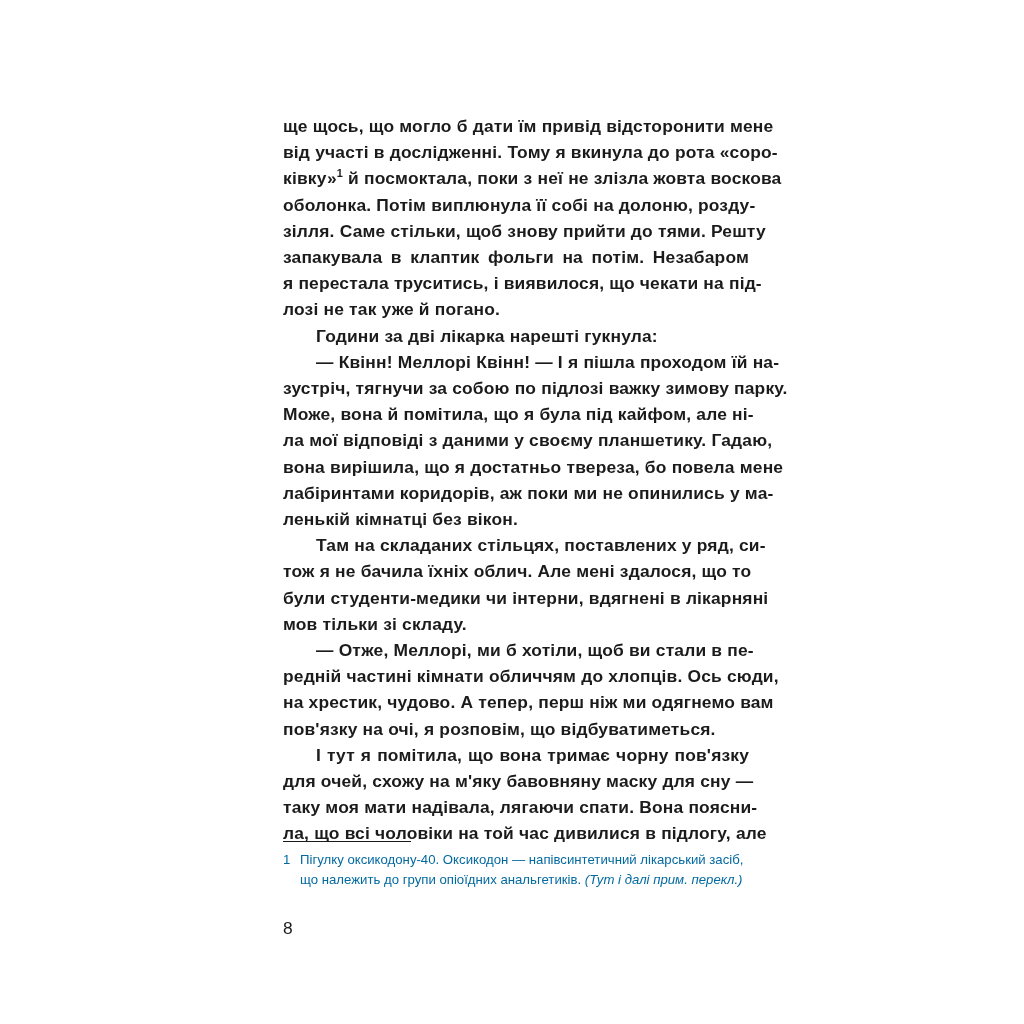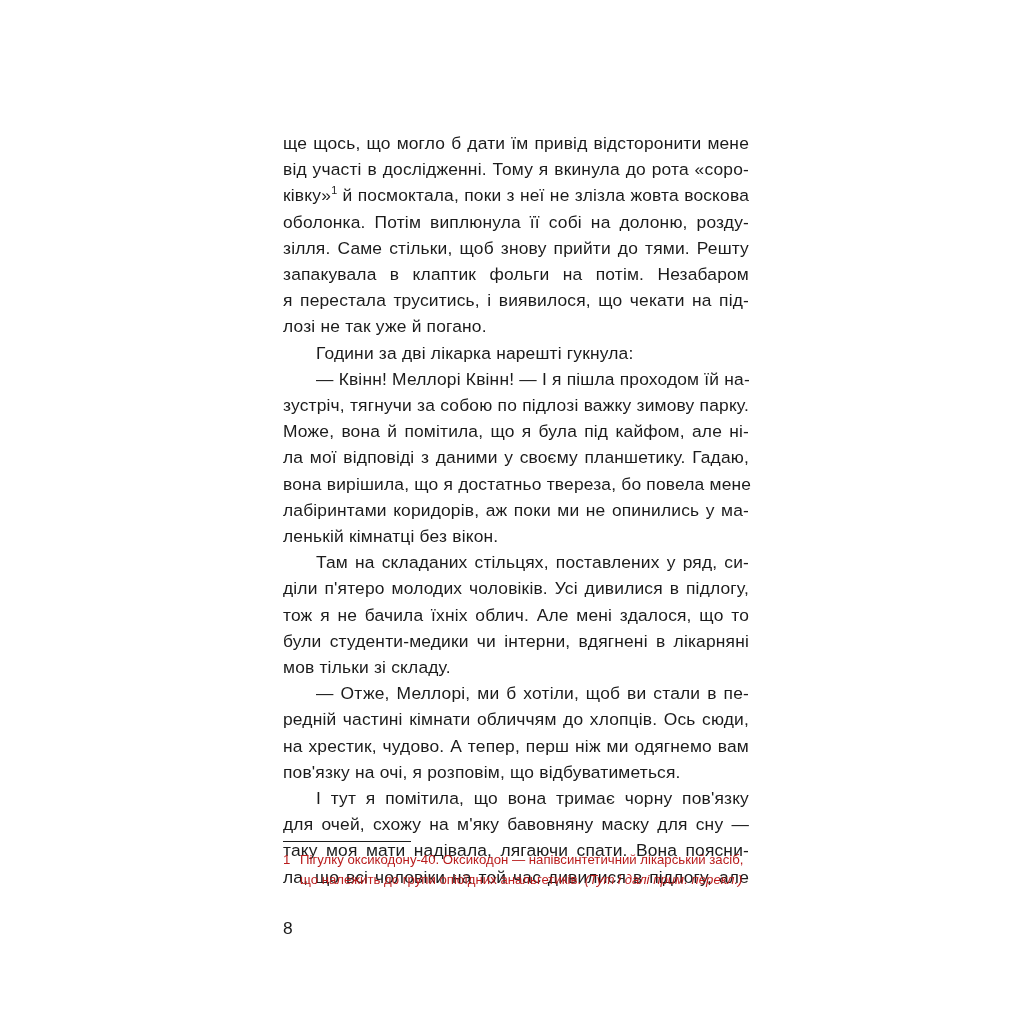--- a/index.html
+++ b/index.html
@@ -22,22 +22,23 @@
     width: 1024px;
     height: 1024px;
     background: #ffffff;
     box-sizing: border-box;
   }
 
   
   .text-column {
     position: absolute;
     left: 283px;
-    top: 130px;
+    top: 113px;
     width: 466px;
+    font-weight: bold;
   }
 
   .body-par {
     margin: 0;
     font-size: 17.4px;
     line-height: 26.2px;
     text-align: justify;
     text-justify: inter-word;
     letter-spacing: 0.01em;
     word-spacing: 0.005em;
@@ -79,21 +80,21 @@
   .footnote-rule {
     width: 128px;
     height: 1px;
     background: #1b1b1b;
     margin: 0 0 8px 0;
   }
   .footnote {
     margin: 0;
     font-size: 13.2px;
     line-height: 19.6px;
-    color: #b91c1c;
+    color: #0369a1;
     padding-left: 17px;
     text-indent: -17px;
     text-align: left;
   }
   .footnote .num {
     display: inline-block;
     width: 17px;
     text-indent: 0;
   }
   .footnote em,
@@ -138,21 +139,20 @@
       <span class="ln">зустріч, тягнучи за собою по підлозі важку зимову парку.</span>
       <span class="ln">Може, вона й помітила, що я була під кайфом, але ні-</span>
       <span class="ln">ла мої відповіді з даними у своєму планшетику. Гадаю,</span>
       <span class="ln">вона вирішила, що я достатньо твереза, бо повела мене</span>
       <span class="ln">лабіринтами коридорів, аж поки ми не опинились у ма-</span>
       <span class="ln last">ленькій кімнатці без вікон.</span>
     </p>
 
     <p class="body-par">
       <span class="ln first-indent">Там на складаних стільцях, поставлених у ряд, си-</span>
-      <span class="ln">діли п'ятеро молодих чоловіків. Усі дивилися в підлогу,</span>
       <span class="ln">тож я не бачила їхніх облич. Але мені здалося, що то</span>
       <span class="ln">були студенти-медики чи інтерни, вдягнені в лікарняні</span>
       <span class="ln last">мов тільки зі складу.</span>
     </p>
 
     <p class="body-par">
       <span class="ln first-indent">— Отже, Меллорі, ми б хотіли, щоб ви стали в пе-</span>
       <span class="ln">редній частині кімнати обличчям до хлопців. Ось сюди,</span>
       <span class="ln">на хрестик, чудово. А тепер, перш ніж ми одягнемо вам</span>
       <span class="ln last">пов'язку на очі, я розповім, що відбуватиметься.</span>

